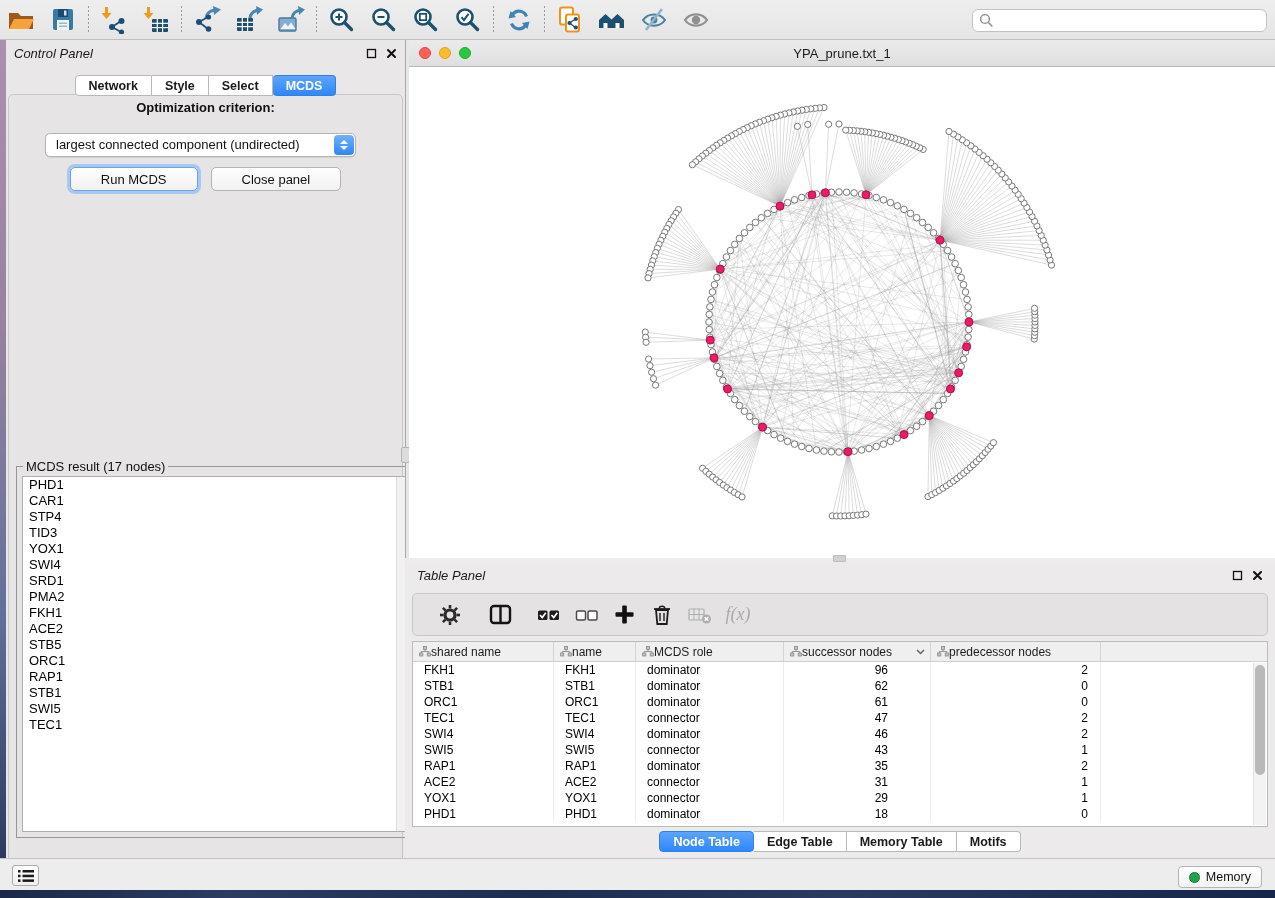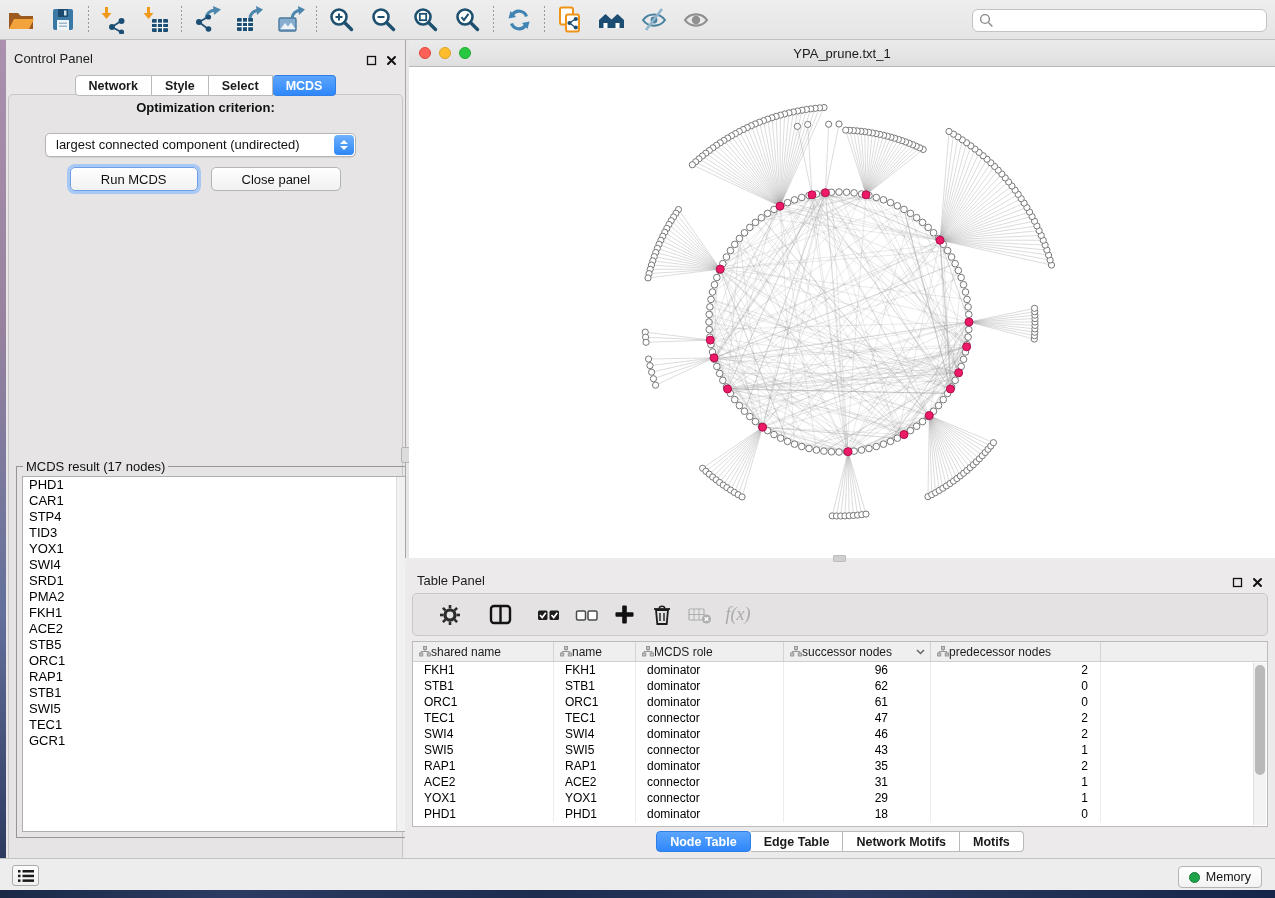--- a/index.html
+++ b/index.html
@@ -22,21 +22,21 @@
     font-family:inherit; background:transparent; margin-left:4px; }
 
   
   .left-strip { position:absolute; left:0; top:40px; width:6px; height:818px;
     background:linear-gradient(#ab90af,#97829f 35%,#62709b 70%,#2d3a60); }
 
   
   .control-panel { position:absolute; left:6px; top:40px; width:399px; height:818px;
     background:#e9e7e7; }
   .panel-header { position:absolute; left:0; top:0; right:0; height:26px;
-    display:flex; align-items:flex-end; padding:0 8px; }
+    display:flex; align-items:center; padding:0 8px;font-style:italic; }
   .panel-title { font-size:13px; color:#1c1c1c; }
   .win-btns { margin-left:auto; display:flex; gap:9px; align-items:center; }
   .win-btns svg { display:block; }
   .cp-card { position:absolute; left:2px; top:54px; width:395px; height:794px;
     background:#e6e4e4; border:1px solid #c8c6c6; border-radius:5px; }
   .seg-tabs { display:flex; justify-content:center; position:absolute; left:0; right:0; z-index:5; }
   .cp-tabs { top:35px; }
   .seg-tab { height:21px; line-height:20px; padding:0 13px; font-size:12.5px; font-weight:bold;
     color:#1a1a1a; background:#fff; border:1px solid #b9b9b9; border-left:none; }
   .seg-tab:first-child { border-left:1px solid #b9b9b9; border-radius:4px 0 0 4px; }
@@ -356,21 +356,20 @@
         <div class="mcds-item">SRD1</div>
         <div class="mcds-item">PMA2</div>
         <div class="mcds-item">FKH1</div>
         <div class="mcds-item">ACE2</div>
         <div class="mcds-item">STB5</div>
         <div class="mcds-item">ORC1</div>
         <div class="mcds-item">RAP1</div>
         <div class="mcds-item">STB1</div>
         <div class="mcds-item">SWI5</div>
         <div class="mcds-item">TEC1</div>
-        <div class="mcds-item">GCR1</div>
       </div>
   </div>
 </div>
 
 <div class="v-divider">
   <div class="v-handle"></div>
 </div>
 
 <div class="network-panel">
   <div class="net-titlebar">
@@ -1378,21 +1377,21 @@
         </div>
       </div>
     <div class="tbl-scroll">
       <div class="tbl-thumb"></div>
     </div>
   </div>
 
   <div class="seg-tabs tp-tabs" id="tp-tabs">
       <div class="seg-tab active">Node Table</div>
       <div class="seg-tab">Edge Table</div>
-      <div class="seg-tab">Network Motifs</div>
+      <div class="seg-tab">Memory Table</div>
       <div class="seg-tab">Motifs</div>
     </div>
 </div>
 
 <div class="status-bar">
   <button class="list-btn">
     <svg width="18" height="14" viewBox="0 0 18 14">
       <g fill="#1a1a1a">
         <rect x="1" y="1" width="2.5" height="2.5"></rect>
           <rect x="1" y="5.7" width="2.5" height="2.5"></rect>

